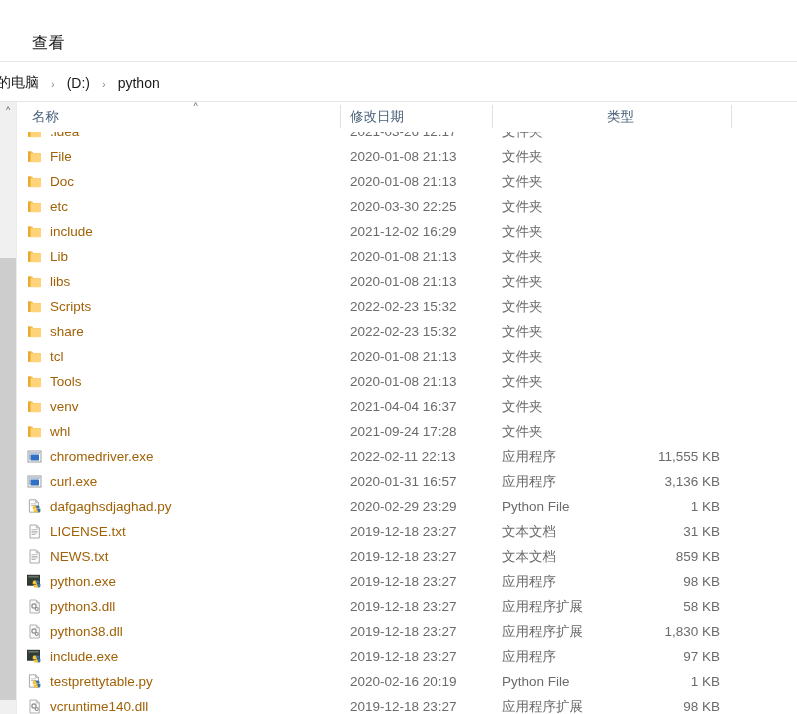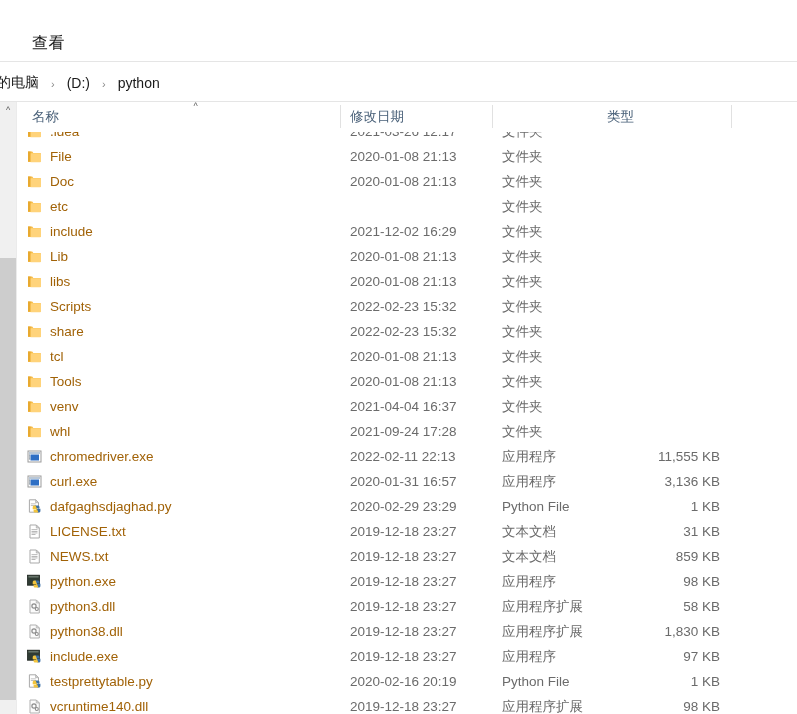--- a/index.html
+++ b/index.html
@@ -320,20 +320,21 @@
         </div>
         <div class="row">
           <span class="icon">
             <svg width="17" height="17" viewBox="0 0 17 17">
               <path d="M2 3.5h4.2l1.1 1.5H14a1 1 0 0 1 1 1v7a1 1 0 0 1-1 1H2z" fill="#f6bc49"></path>
               <path d="M2 3.5h2.6v10H2z" fill="#e8a92f"></path>
               <path d="M4.6 5.2H14a1 1 0 0 1 1 1v7a1 1 0 0 1-1 1H4.6z" fill="#ffd37a"></path>
             </svg>
           </span>
           <span class="cell cell-name">etc</span>
+          <span class="cell cell-date">2020-03-30 22:25</span>
           <span class="cell cell-type">文件夹</span>
           <span class="cell cell-size"></span>
         </div>
         <div class="row">
           <span class="icon">
             <svg width="17" height="17" viewBox="0 0 17 17">
               <path d="M2 3.5h4.2l1.1 1.5H14a1 1 0 0 1 1 1v7a1 1 0 0 1-1 1H2z" fill="#f6bc49"></path>
               <path d="M2 3.5h2.6v10H2z" fill="#e8a92f"></path>
               <path d="M4.6 5.2H14a1 1 0 0 1 1 1v7a1 1 0 0 1-1 1H4.6z" fill="#ffd37a"></path>
             </svg>

